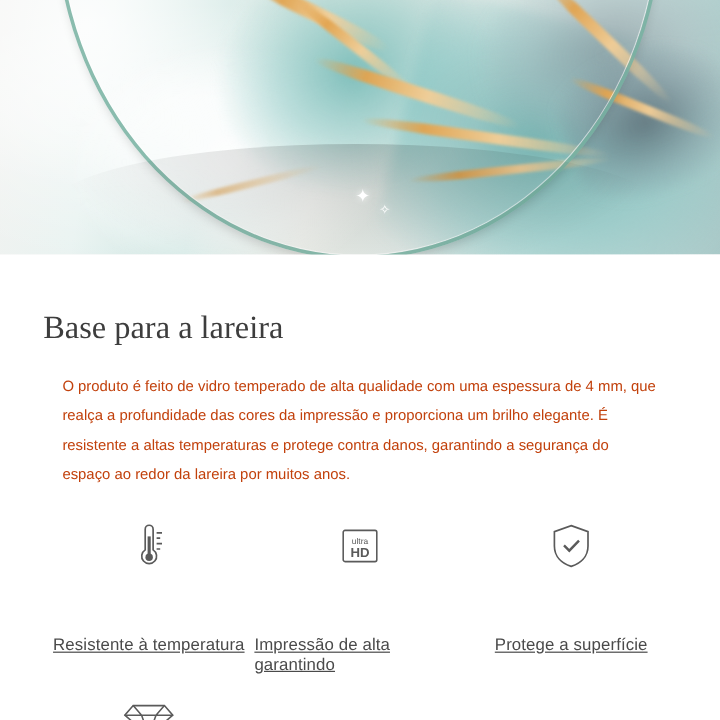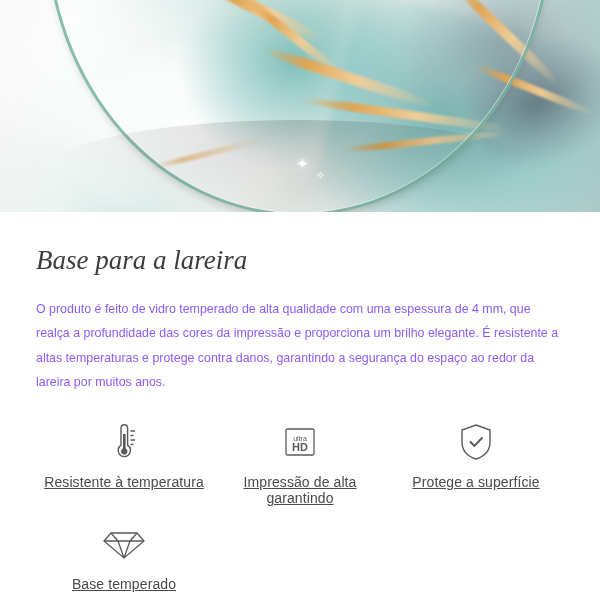--- a/index.html
+++ b/index.html
@@ -129,45 +129,45 @@
   
   .content {
     padding: 26px 36px 0 36px;
   }
   .headline {
     font-family: "Liberation Serif", serif;
     font-size: 27px;
     line-height: 1.38;
     color: #3d3d3d;
     font-weight: 400;
-    margin: 4px 0 18px 0;
-    font-style: italic;
+    margin: 17px 0 18px 0;
   }
   .headline .line2 { display: block; }
 
   .body-text {
     font-size: 12.4px;
     line-height: 1.95;
-    color: #8b5cf6;
-    margin: 0;
+    color: #c2410c;
+    margin: 16px;
     max-width: 536px;
   }
 
   
   .features {
     margin-top: 26px;
     display: grid;
     grid-template-columns: repeat(3, 1fr);
     row-gap: 16px;
   }
   .feature {
     display: flex;
     flex-direction: column;
     align-items: center;
-    text-align: center;
+    text-align: left;
+    gap: 42px;
   }
   .feature-icon {
     height: 44px;
     display: flex;
     align-items: center;
     justify-content: center;
     margin-bottom: 10px;
   }
   .feature-label {
     font-size: 14px;

